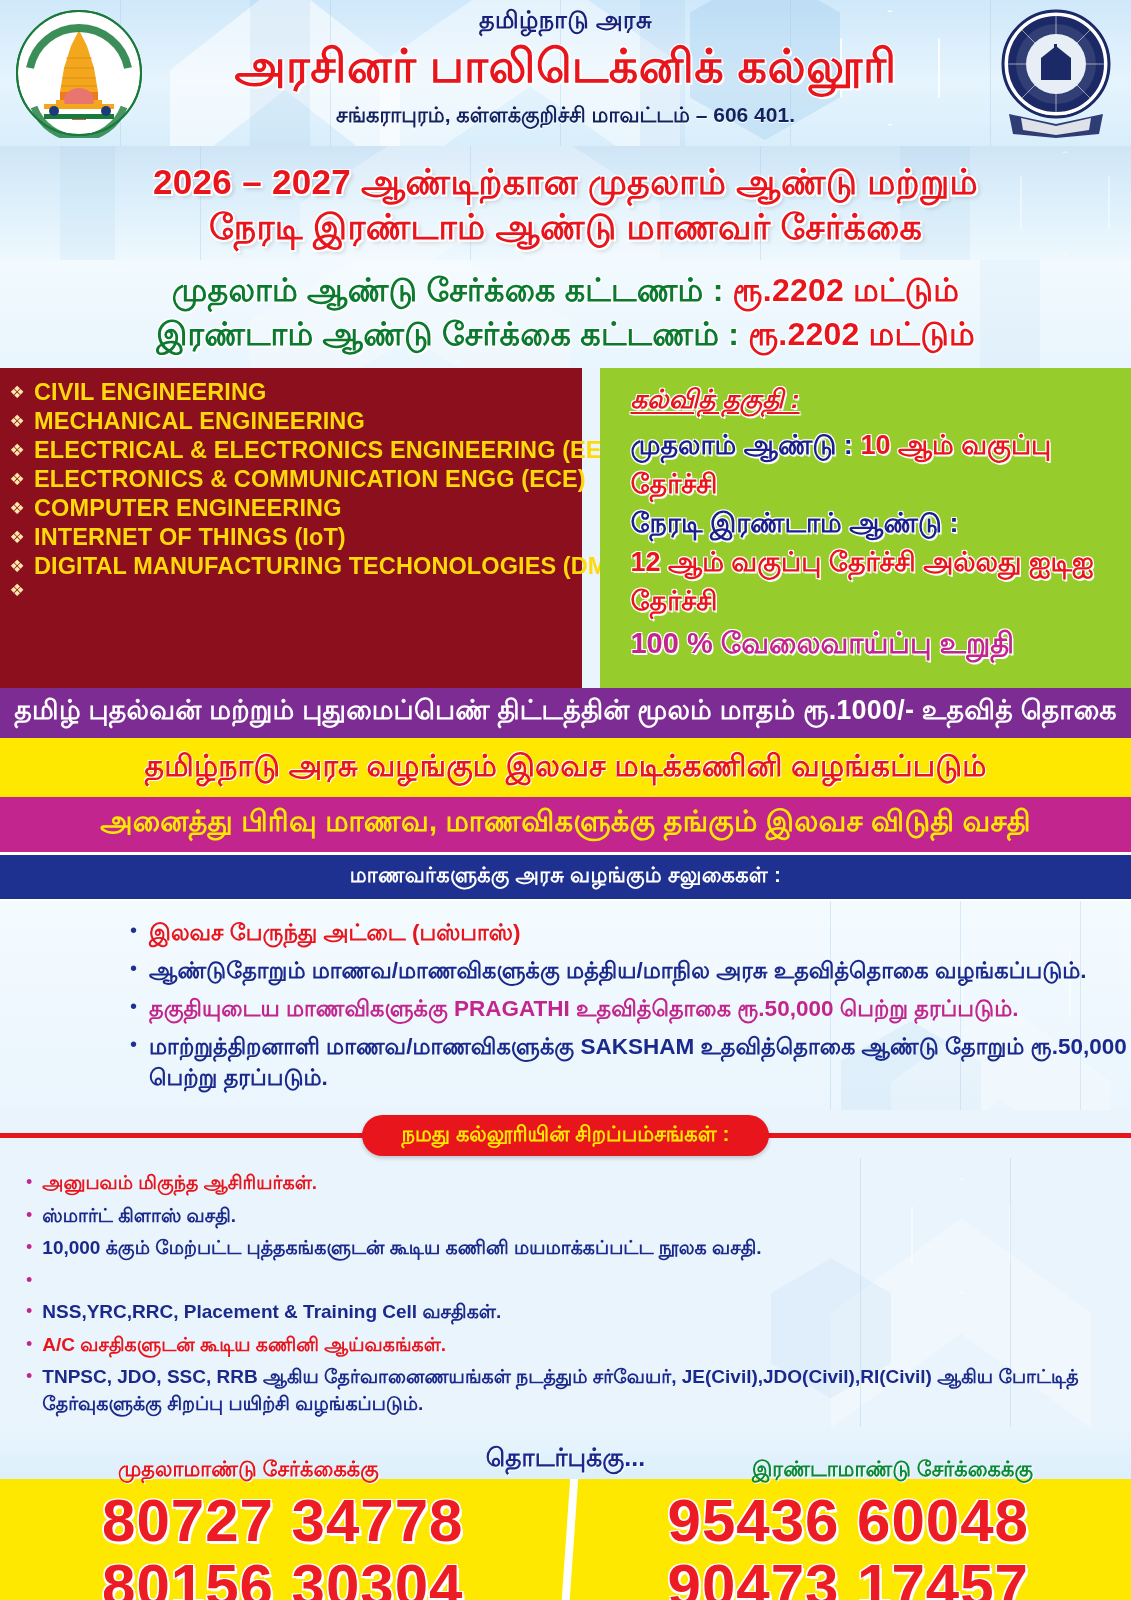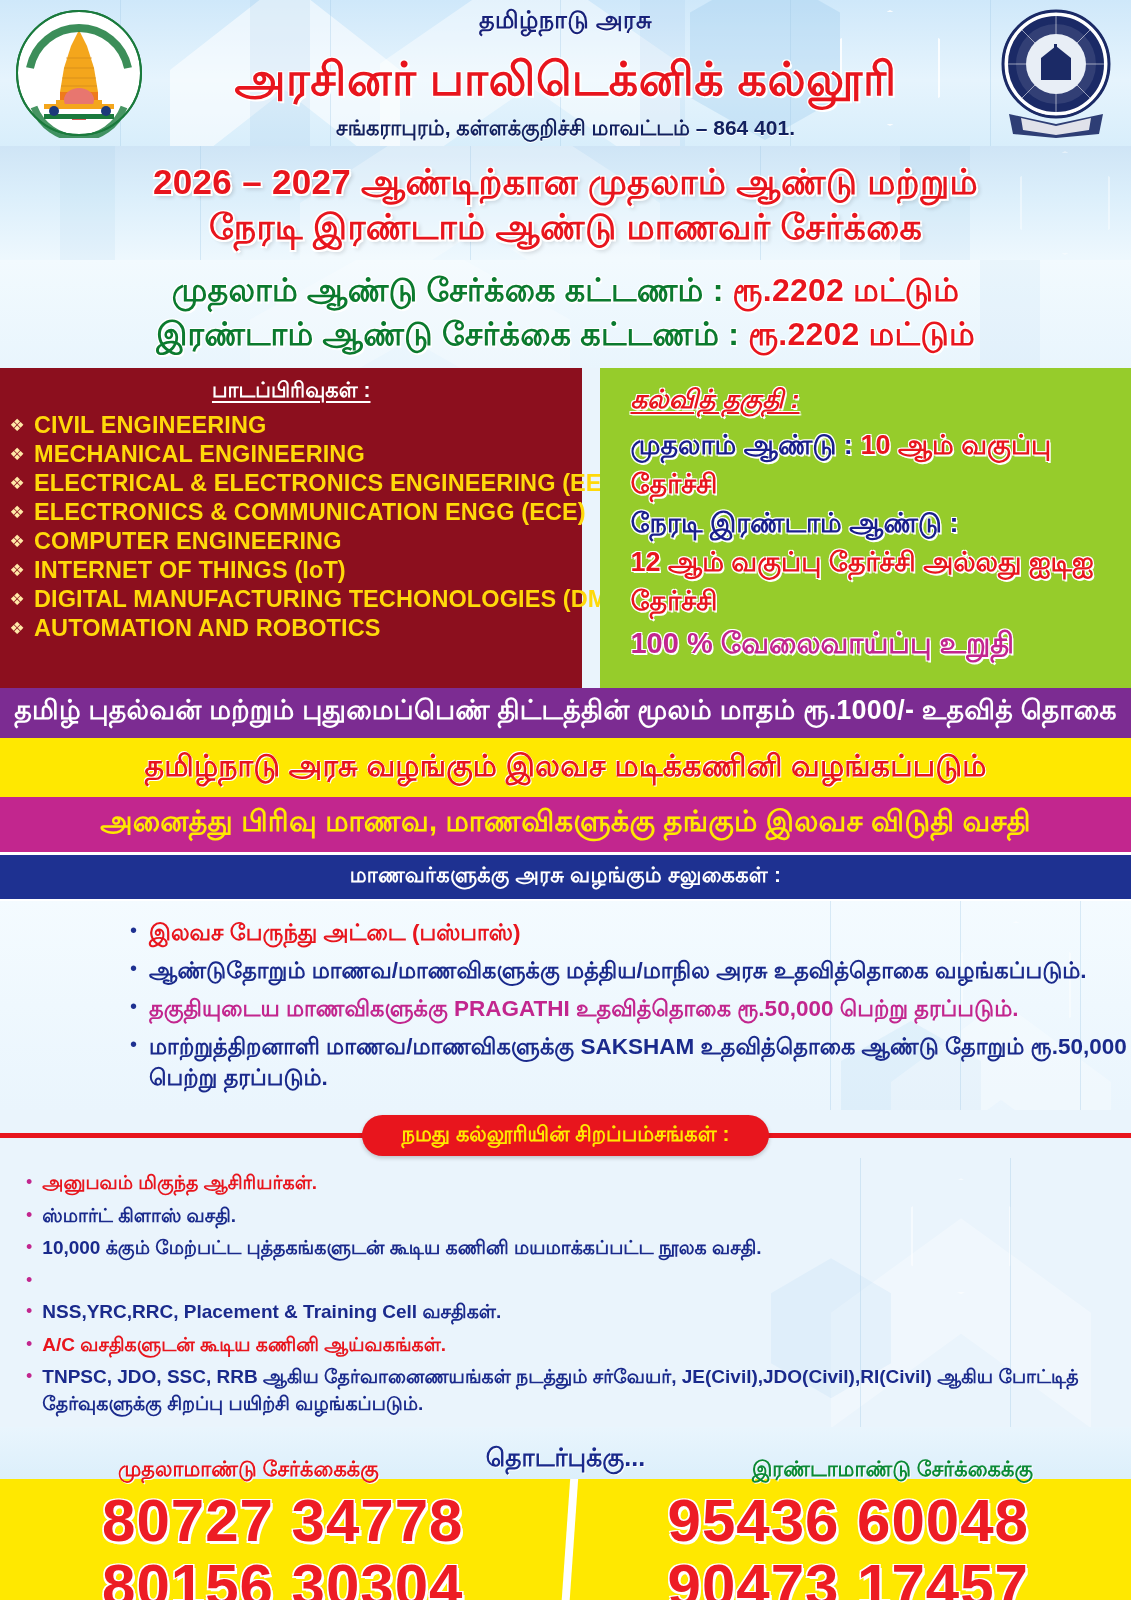--- a/index.html
+++ b/index.html
@@ -41,21 +41,21 @@
     position:absolute; top:8px; width:130px; height:130px; border-radius:50%;
   }
   .logo-left { left:14px; }
   .logo-right { right:14px; top:6px; width:122px; height:134px; }
   .hdr-text { position:absolute; left:0; right:0; top:6px; text-align:center; }
   .gov-line {
     font-size:24px; font-weight:bold; color:#18227a; letter-spacing:.4px;
     text-shadow:0 1px 0 #fff;
   }
   .college-name {
-    font-size:46px; font-weight:bold; color:#e8151d; margin-top:15px;
+    font-size:46px; font-weight:bold; color:#e8151d; margin-top:2px;
     letter-spacing:.5px;
     text-shadow:2px 2px 0 #fff,-1px -1px 0 #fff,1px -1px 0 #fff,-1px 1px 0 #fff;
   }
   .addr-line {
     font-size:21px; font-weight:bold; color:#12215f; margin-top:4px;
     text-shadow:0 1px 0 #fff;
   }
 
   
   .announce {
@@ -285,21 +285,21 @@
         <circle cx="61" cy="58" r="49" fill="none" stroke="#ffffff" stroke-width="2"></circle>
         <circle cx="61" cy="58" r="53" fill="none" stroke="#1b2a66" stroke-width="3"></circle>
         <path d="M14 108 L61 118 L108 108 L104 128 L61 132 L18 128 Z" fill="#1b2a66" opacity=".9"></path>
         <path d="M26 112 L61 120 L96 112 L94 124 L61 129 L28 124 Z" fill="#ffffff" opacity=".85"></path>
       </svg>
     </div>
 
     <div class="hdr-text">
       <div class="gov-line">தமிழ்நாடு அரசு</div>
       <div class="college-name">அரசினர் பாலிடெக்னிக் கல்லூரி</div>
-      <div class="addr-line">சங்கராபுரம், கள்ளக்குறிச்சி மாவட்டம் – 864 401.</div>
+      <div class="addr-line">சங்கராபுரம், கள்ளக்குறிச்சி மாவட்டம் – 606 401.</div>
     </div>
   </div>
 
   <div class="announce">
     <div class="ann-deco">
       <div class="chev" style="left:300px;top:-60px;width:360px;height:260px;opacity:.5;"></div>
       <div class="blu" style="left:60px;top:0;width:55px;height:120px;opacity:.25;"></div>
       <div class="blu" style="left:900px;top:0;width:70px;height:120px;opacity:.25;"></div>
       <div class="hexa" style="left:1020px;top:5px;width:90px;height:104px;opacity:.5;"></div>
       <div class="grid-v" style="left:200px;"></div>
@@ -318,21 +318,20 @@
     <div class="fee-row">
       <span>முதலாம் ஆண்டு சேர்க்கை கட்டணம் : </span><span class="fee-amt">ரூ.2202 மட்டும்</span>
     </div>
     <div class="fee-row">
       <span>இரண்டாம் ஆண்டு சேர்க்கை கட்டணம் : </span><span class="fee-amt">ரூ.2202 மட்டும்</span>
     </div>
   </div>
 
   <div class="panels">
     <div class="panel-courses">
-      <div class="courses-title">பாடப்பிரிவுகள் :</div>
 
       <div class="course-item">
         <span class="c-bullet">❖</span>
         <span class="c-label">CIVIL ENGINEERING</span>
       </div>
       <div class="course-item">
         <span class="c-bullet">❖</span>
         <span class="c-label">MECHANICAL ENGINEERING</span>
       </div>
       <div class="course-item">
@@ -350,21 +349,20 @@
       <div class="course-item">
         <span class="c-bullet">❖</span>
         <span class="c-label">INTERNET OF THINGS (IoT)</span>
       </div>
       <div class="course-item">
         <span class="c-bullet">❖</span>
         <span class="c-label">DIGITAL MANUFACTURING TECHONOLOGIES (DMT)</span>
       </div>
       <div class="course-item">
         <span class="c-bullet">❖</span>
-        <span class="c-label">AUTOMATION AND ROBOTICS</span>
       </div>
     </div>
 
     <div class="panel-elig">
       <div class="elig-title">கல்வித் தகுதி :</div>
       <div class="elig-line">
         <span>முதலாம் ஆண்டு : </span><span class="hl">10 ஆம் வகுப்பு தேர்ச்சி</span>
       </div>
       <div class="elig-line">நேரடி இரண்டாம் ஆண்டு :</div>
       <div class="elig-line all-red">12 ஆம் வகுப்பு தேர்ச்சி அல்லது ஐடிஐ தேர்ச்சி</div>

